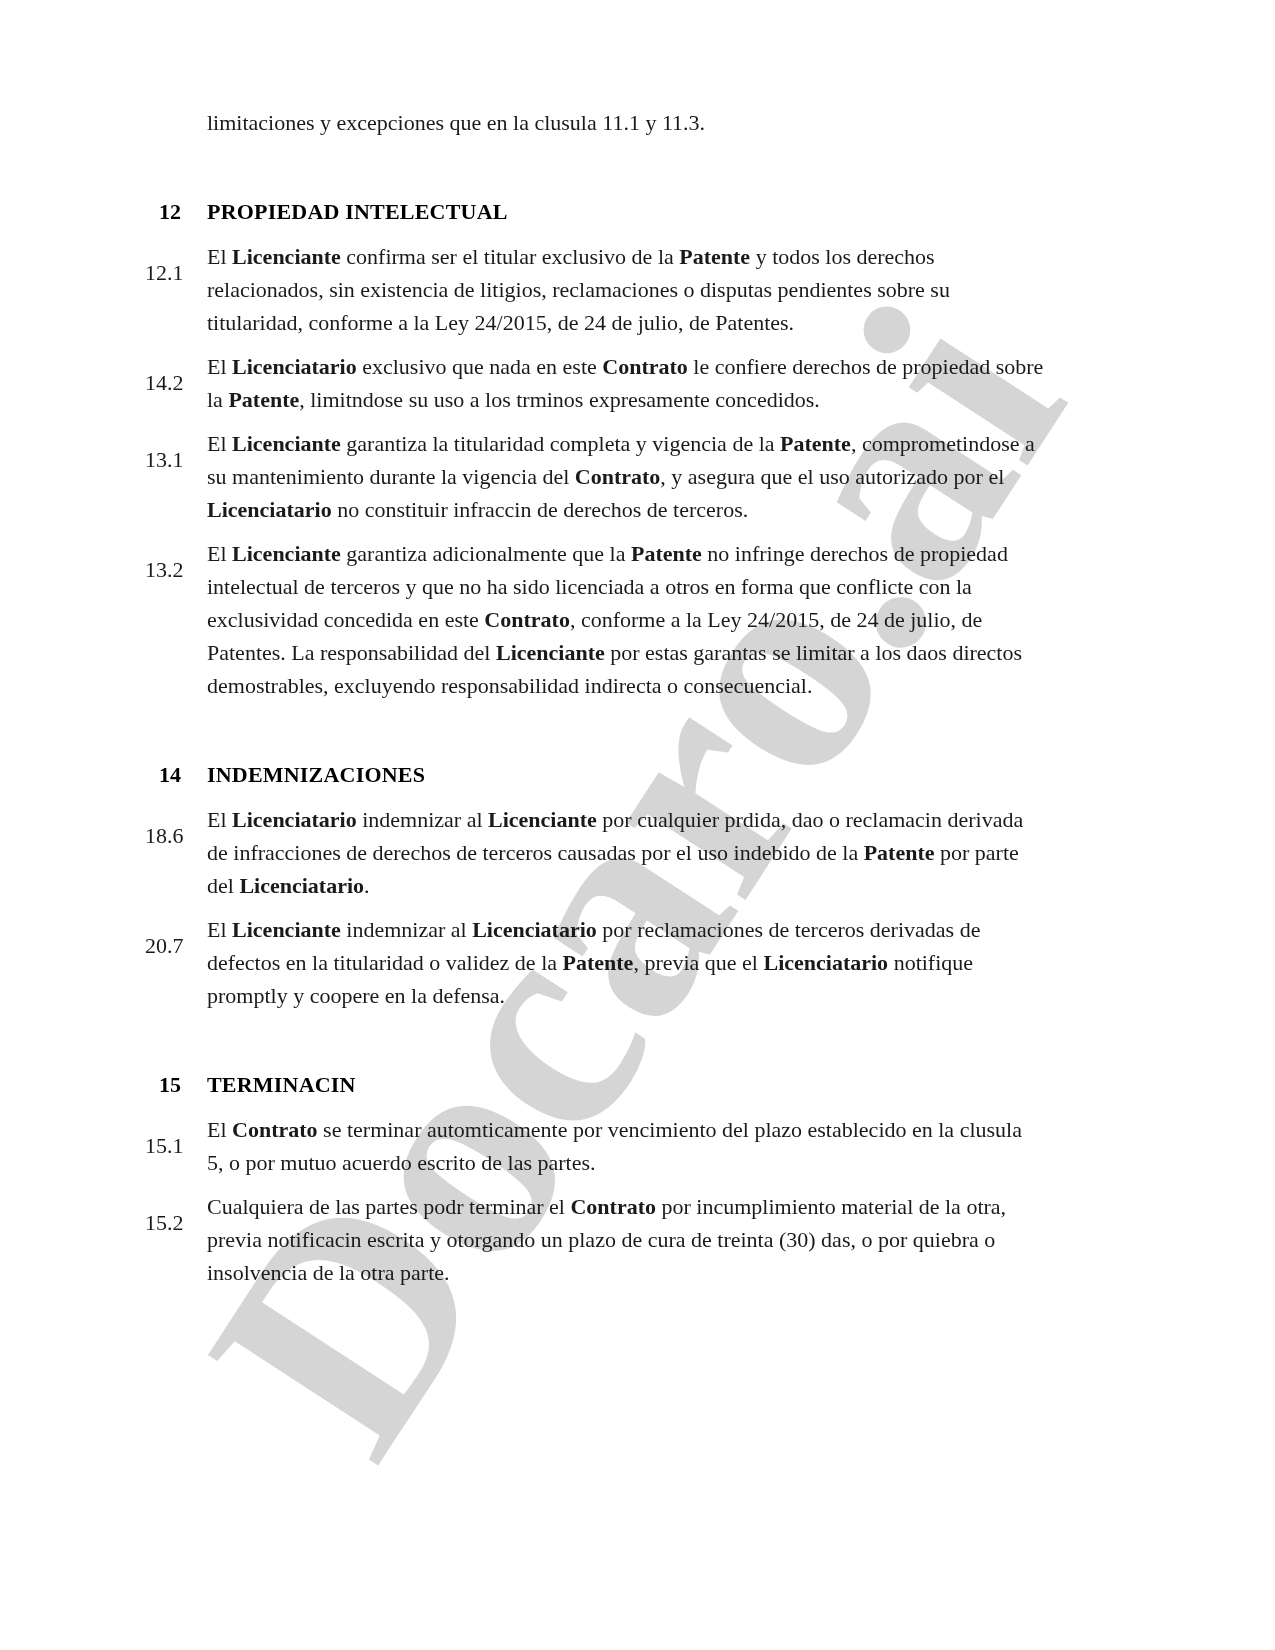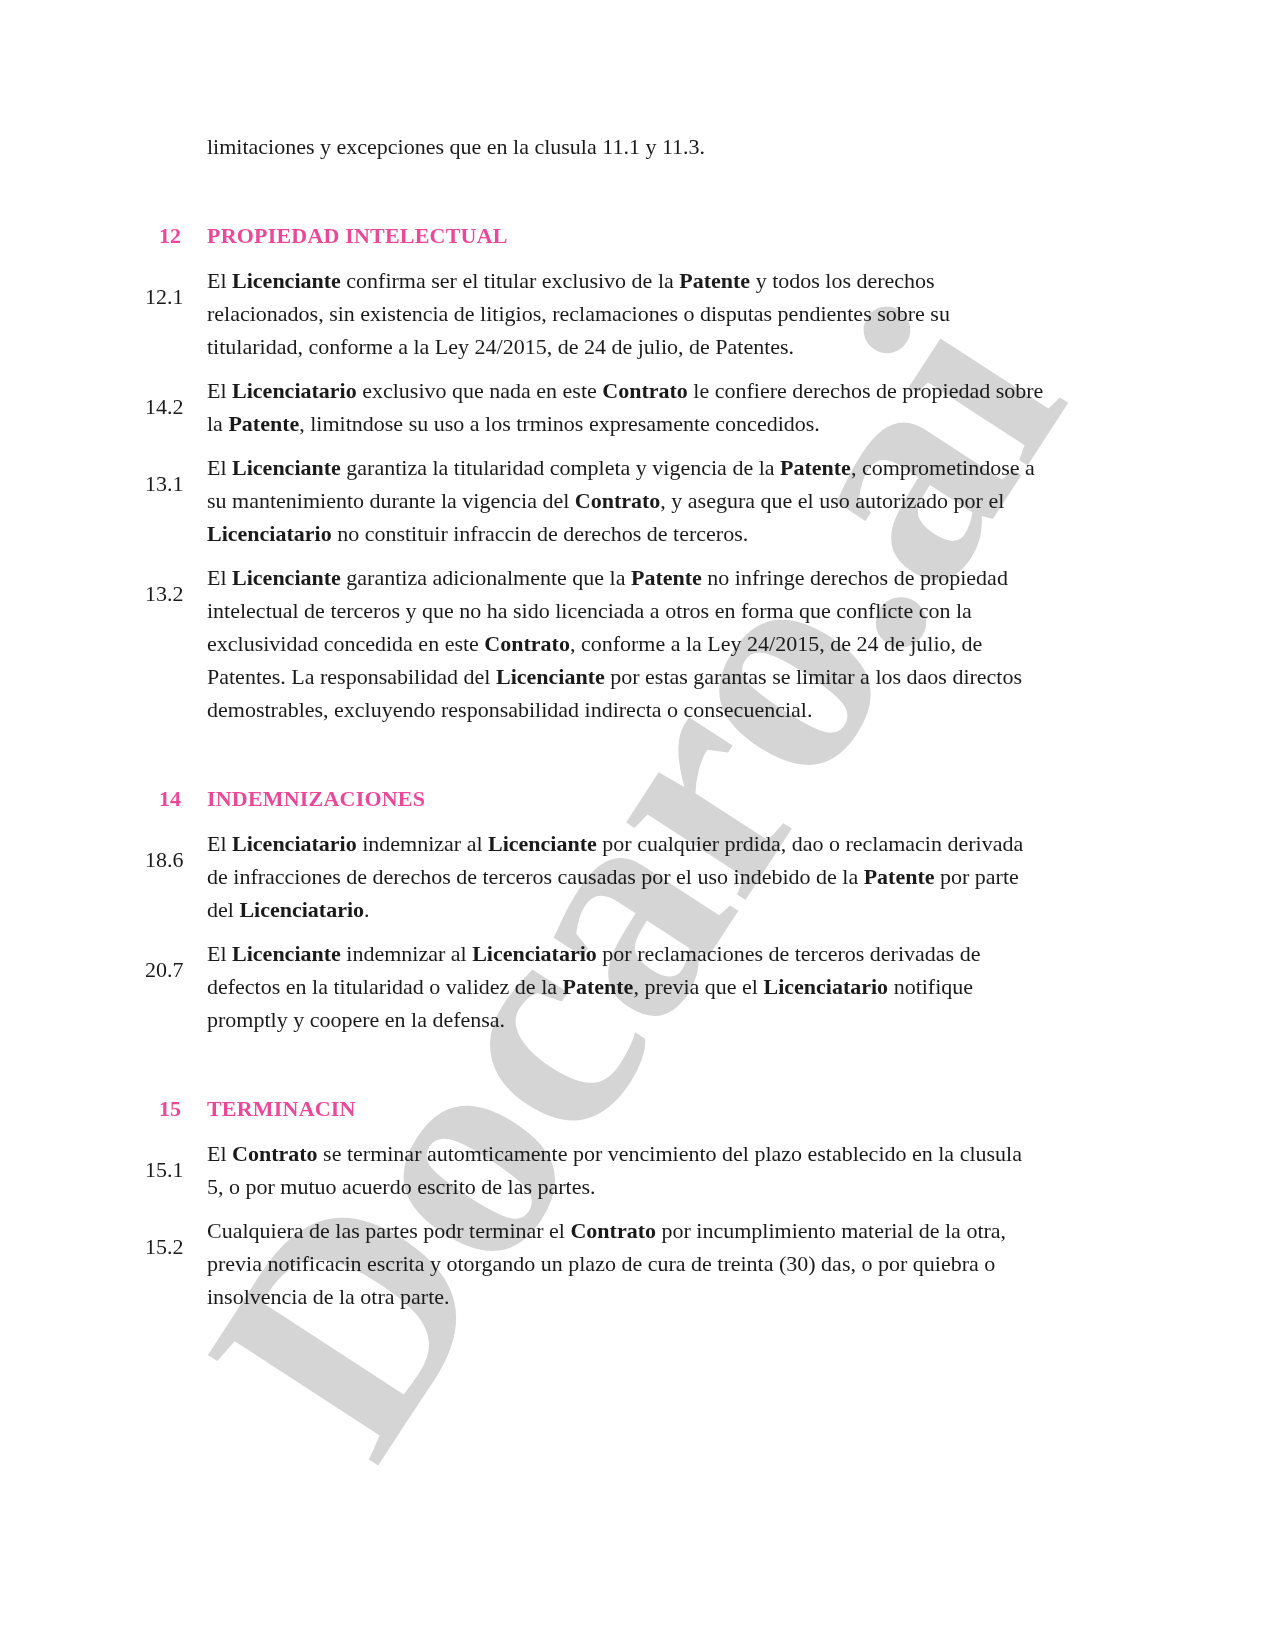--- a/index.html
+++ b/index.html
@@ -28,40 +28,39 @@
     z-index: 0;
     user-select: none;
   }
   .content {
     position: relative;
     z-index: 1;
     padding: 106px 0 0 207px;
     color: #1a1a1a;
     font-size: 22px;
     line-height: 33px;
-    margin-top: 24px;
   }
   .clause {
     position: relative;
     margin: 0 0 11px 0;
   }
   .clause .num {
     position: absolute;
     left: -62px; top: 16px;
     white-space: nowrap;
   }
   .clause .text {
     white-space: pre-wrap;
     width: 1010px;
   }
   .heading {
     position: relative;
     margin: 56px 0 12px 0;
     font-weight: 700;
-    color: #ec4899;
+    color: #000000;
   }
   .heading .num {
     position: absolute;
     left: -48px; top: 0;
   }
   .heading .title { letter-spacing: 0.2px; }
   strong { font-weight: 700; }
 </style>
 </head>
 <body>

